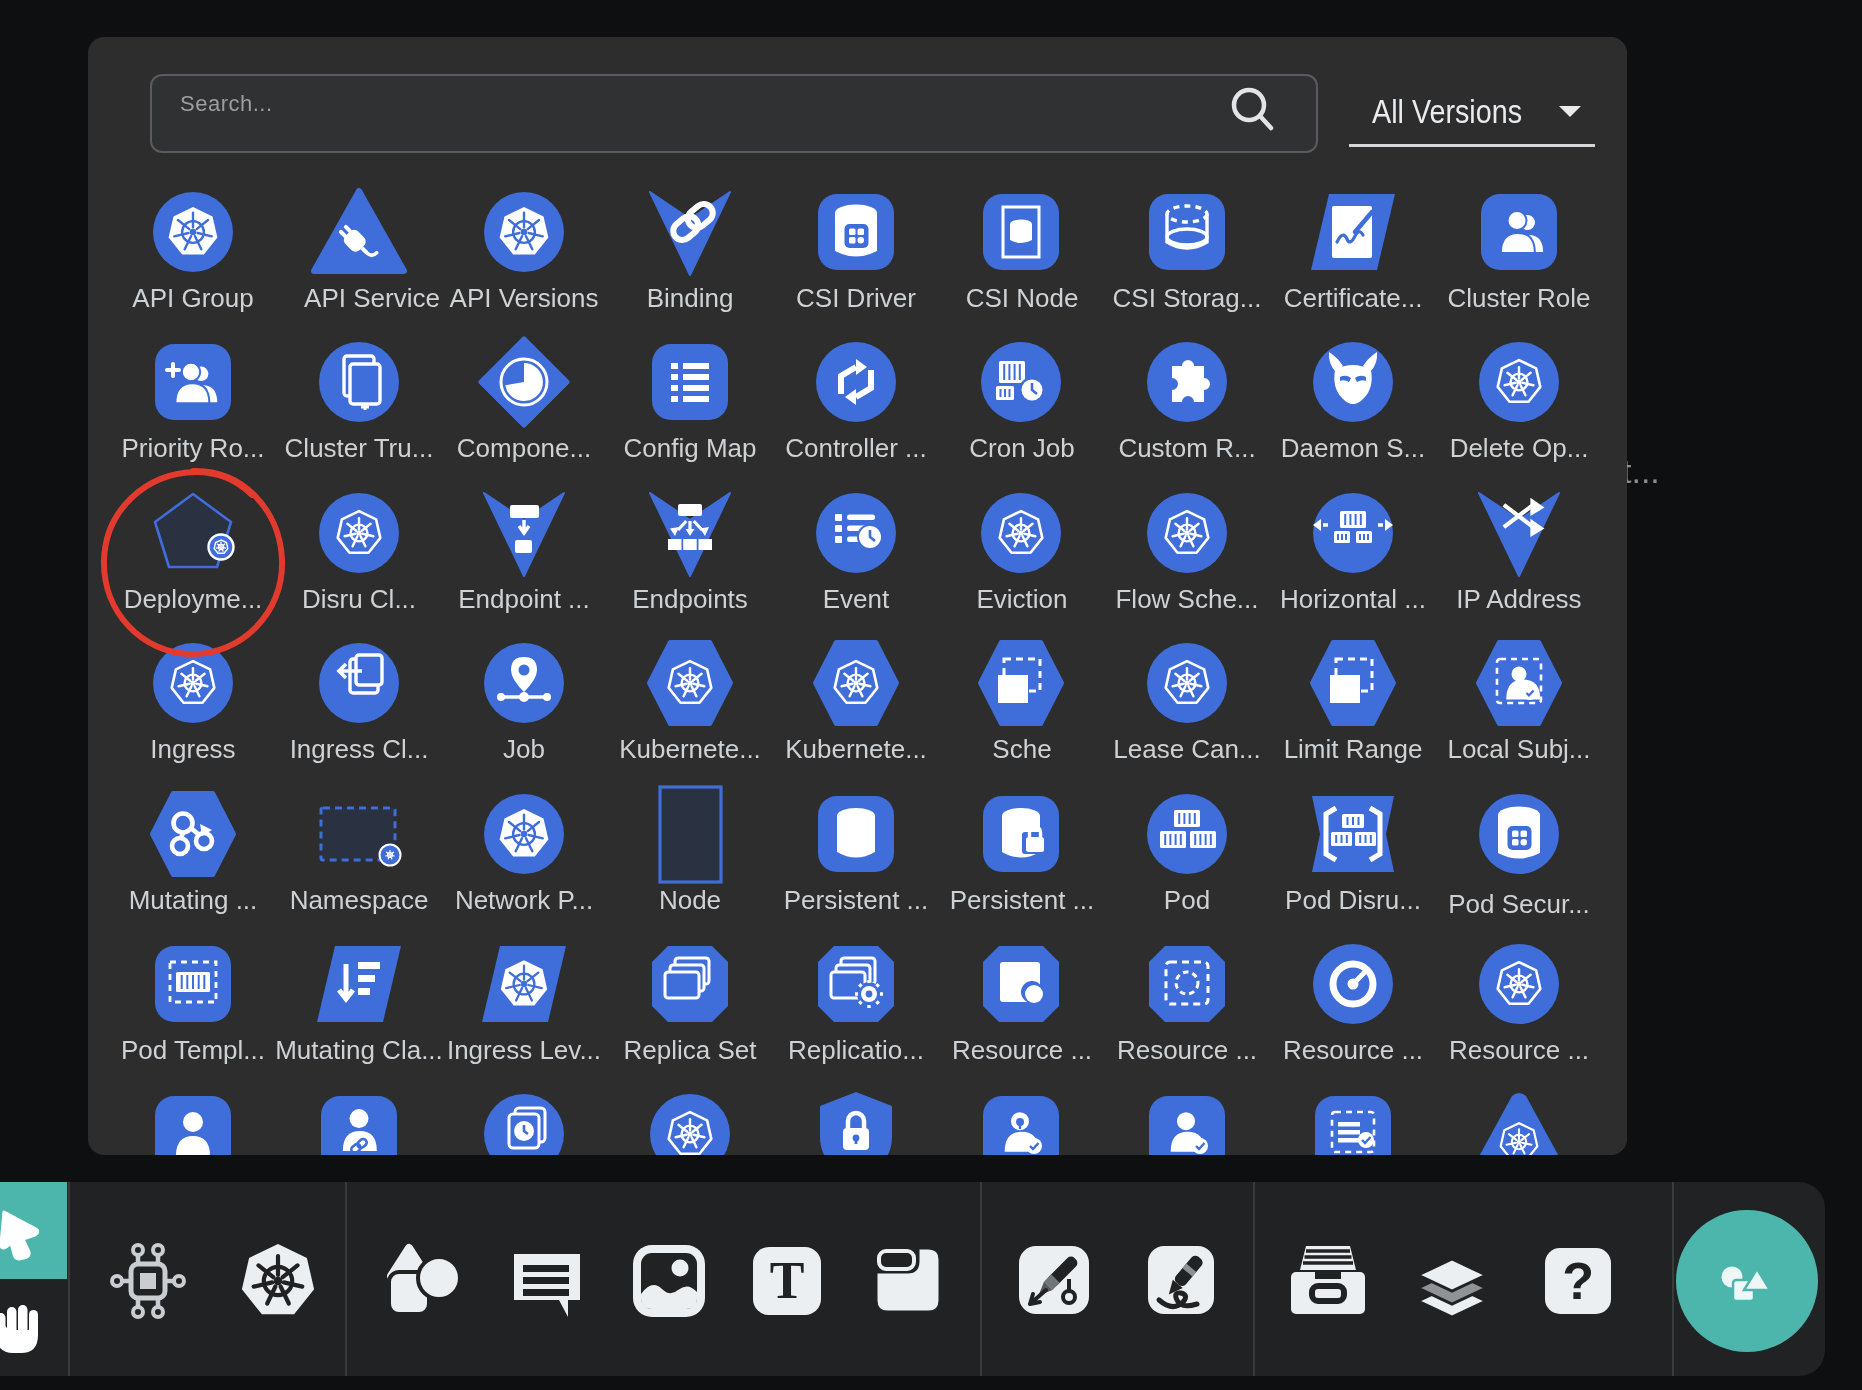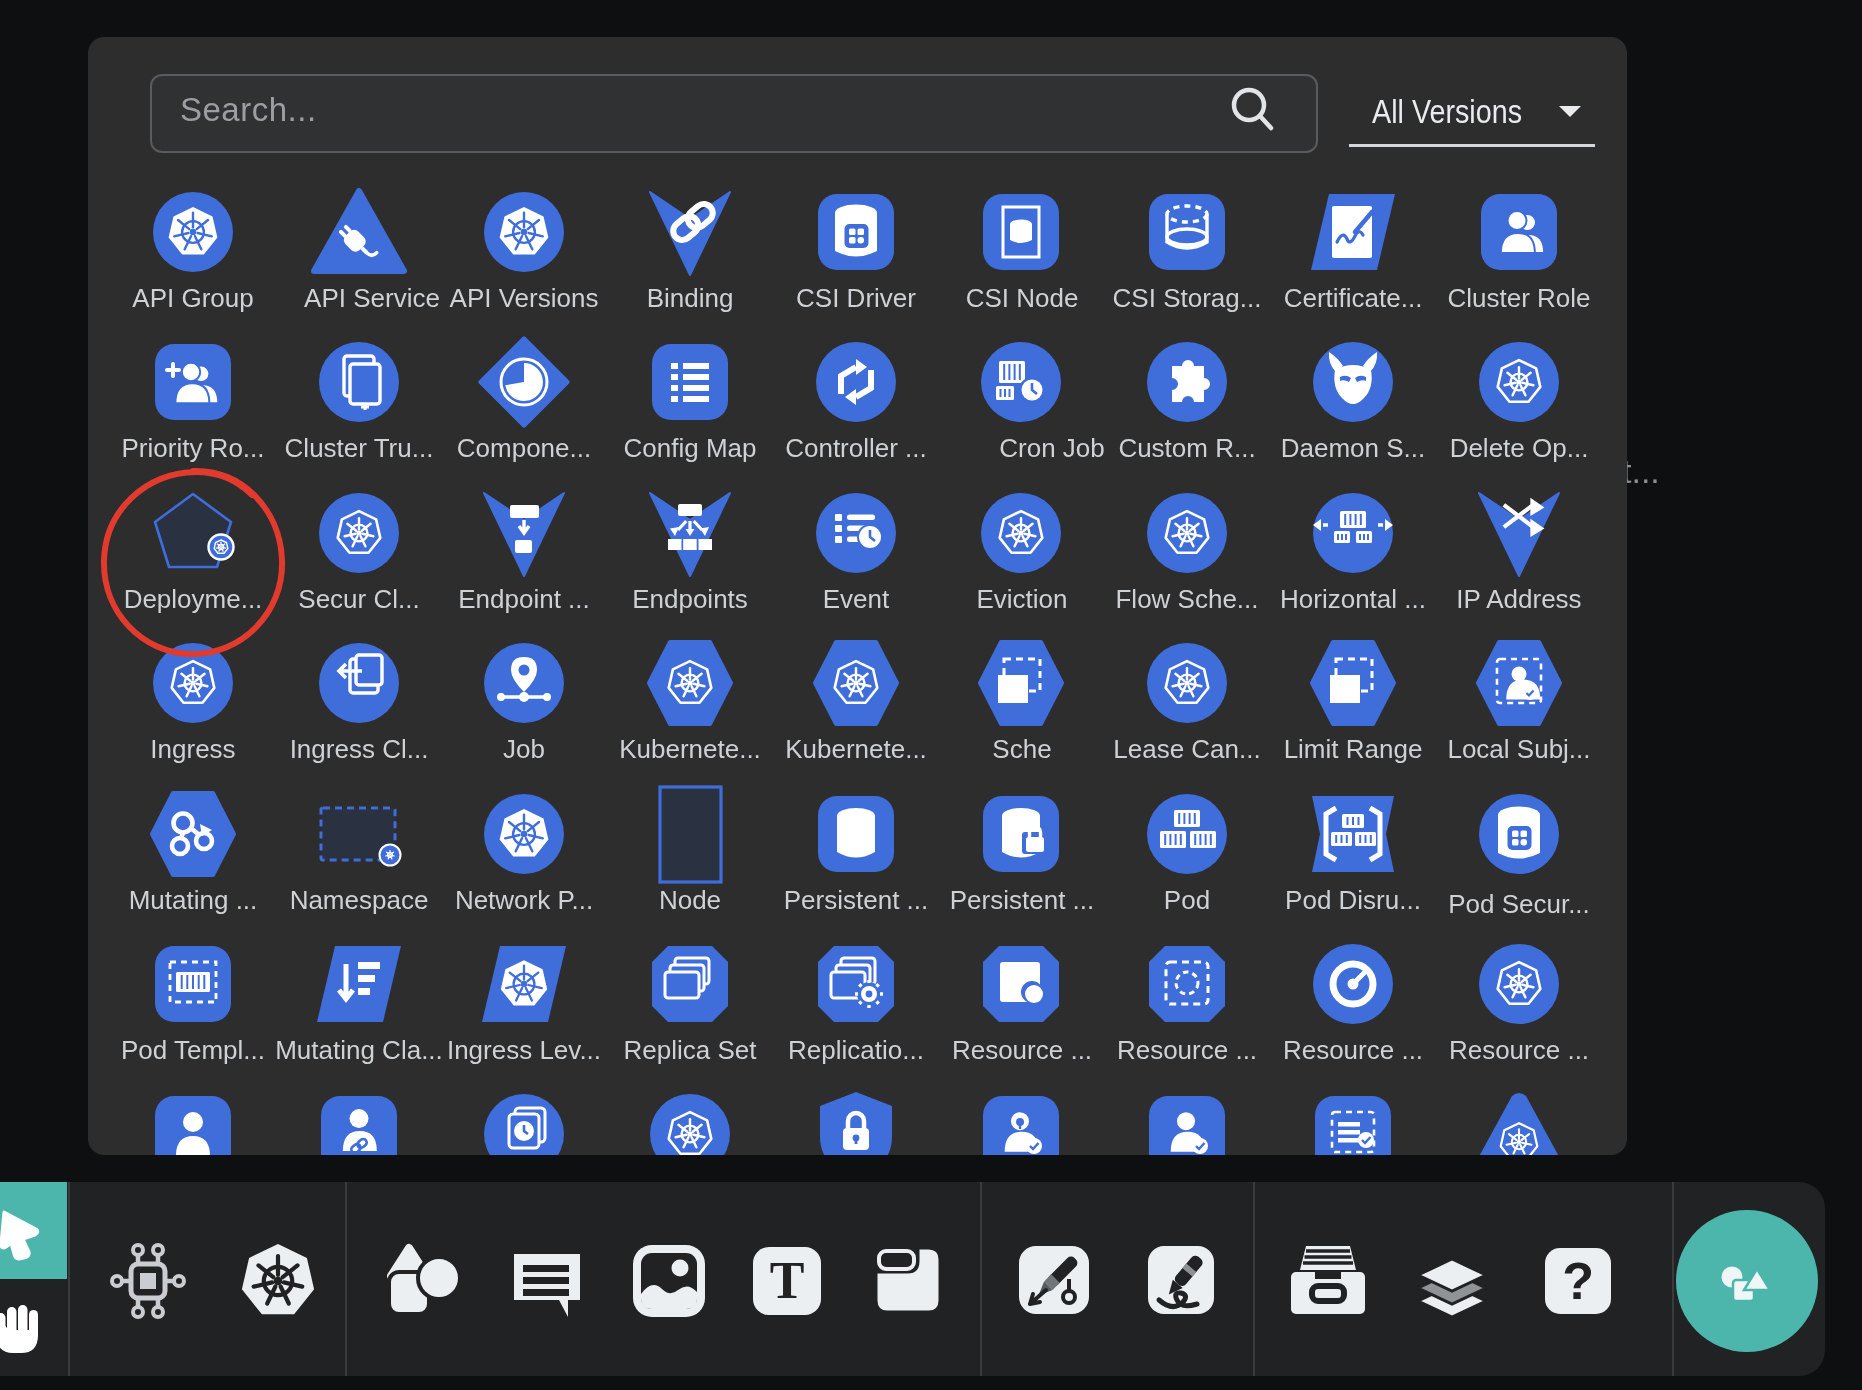--- a/index.html
+++ b/index.html
@@ -2,21 +2,21 @@
 <html><head><meta charset="utf-8">
 <style>
 * { margin:0; padding:0; box-sizing:border-box; }
 html,body { width:1862px; height:1390px; background:#0e0f10; overflow:hidden;
   font-family:"Liberation Sans", sans-serif; }
 .abs { position:absolute; }
 #panel { position:absolute; left:88px; top:37px; width:1539px; height:1118px;
   background:#2d2d2e; border-radius:16px; overflow:hidden; z-index:2; }
 #search { position:absolute; left:62px; top:37px; width:1168px; height:79px;
   background:#303133; border:2px solid #595b5e; border-radius:12px; }
-#search span { position:absolute; left:28px; top:15px; font-size:33px; color:#9b9fa1; letter-spacing:0.5px; }
+#search span { position:absolute; left:28px; top:15px; font-size:22px; color:#9b9fa1; letter-spacing:0.5px; }
 #allv { position:absolute; left:1284px; top:56px; font-size:33px; color:#e9eced; transform:scaleX(.87); transform-origin:0 0; }
 #underline { position:absolute; left:1261px; top:107px; width:246px; height:3px; background:#d4d7d9; }
 .ic { position:absolute; width:110px; height:110px; }
 .lb { position:absolute; width:200px; text-align:center; font-size:26px; color:#ced2d4; white-space:nowrap; }
 #ttext { position:absolute; left:1622px; top:452px; font-size:34px; color:#8c9092; z-index:1; }
 #tbar { position:absolute; left:0px; top:1182px; width:1825px; height:194px;
   background:#212224; border-radius:0 26px 26px 0; z-index:3; }
 .tdiv { position:absolute; top:1182px; width:2px; height:194px; background:#3a3b3d; z-index:4; }
 #teal { position:absolute; left:0; top:1182px; width:67px; height:97px; background:#4db6ac; z-index:5; }
 </style></head>
@@ -172,21 +172,21 @@
         <line x1="48.6" y1="34" x2="48.6" y2="50" stroke="#3f6dd9" stroke-width="2"></line>
         <line x1="53.8" y1="34" x2="53.8" y2="50" stroke="#3f6dd9" stroke-width="2"></line>
         <rect x="30" y="56" width="18" height="14" rx="1.5" fill="#fff"></rect>
         <line x1="34.5" y1="59" x2="34.5" y2="67" stroke="#3f6dd9" stroke-width="2"></line>
         <line x1="39.0" y1="59" x2="39.0" y2="67" stroke="#3f6dd9" stroke-width="2"></line>
         <line x1="43.5" y1="59" x2="43.5" y2="67" stroke="#3f6dd9" stroke-width="2"></line>
         <circle cx="66" cy="60" r="13" fill="#3f6dd9"></circle>
         <circle cx="66" cy="60" r="10.5" fill="#fff"></circle>
         <path d="M66 53 v7 l5 4" fill="none" stroke="#3f6dd9" stroke-width="2.6"></path>
       </svg></div>
-<div class="lb" style="left:864px;top:396px">Cron Job</div>
+<div class="lb" style="left:834px;top:396px">Cron Job</div>
 <div class="ic" style="left:1044px;top:293px"><svg width="110" height="110" viewBox="0 0 110 110">
         <circle cx="55" cy="52" r="40" fill="#3f6dd9"></circle>
         <path d="M40 36 h10 a6 6 0 1 1 12 0 h10 v12 a6 6 0 1 1 0 12 v12 h-10 a6 6 0 1 0 -12 0 h-10 v-12 a6 6 0 1 0 0 -12 Z" fill="#fff"></path>
       </svg></div>
 <div class="lb" style="left:999px;top:396px">Custom R...</div>
 <div class="ic" style="left:1210px;top:293px"><svg width="110" height="110" viewBox="0 0 110 110">
         <circle cx="55" cy="52" r="40" fill="#3f6dd9"></circle>
         <path d="M37 40 Q55 30 73 40 Q76 58 66 68 Q55 80 44 68 Q34 58 37 40 Z" fill="#fff"></path>
         <path d="M38 42 Q30 34 31 22 Q40 28 45 36 Z" fill="#fff"></path>
         <path d="M72 42 Q80 34 79 22 Q70 28 65 36 Z" fill="#fff"></path>
@@ -229,21 +229,21 @@
         <circle cx="55" cy="52" r="8.4" fill="none" stroke="#ffffff" stroke-width="2.418"></circle>
         <circle cx="55" cy="52" r="2.6" fill="#ffffff"></circle>
         <line x1="55.0" y1="48.4" x2="55.0" y2="37.2" stroke="#ffffff" stroke-width="2.418" stroke-linecap="round"></line>
         <line x1="57.8" y1="49.8" x2="66.6" y2="42.8" stroke="#ffffff" stroke-width="2.418" stroke-linecap="round"></line>
         <line x1="58.5" y1="52.8" x2="69.4" y2="55.3" stroke="#ffffff" stroke-width="2.418" stroke-linecap="round"></line>
         <line x1="56.6" y1="55.2" x2="61.4" y2="65.3" stroke="#ffffff" stroke-width="2.418" stroke-linecap="round"></line>
         <line x1="53.4" y1="55.2" x2="48.6" y2="65.3" stroke="#ffffff" stroke-width="2.418" stroke-linecap="round"></line>
         <line x1="51.5" y1="52.8" x2="40.6" y2="55.3" stroke="#ffffff" stroke-width="2.418" stroke-linecap="round"></line>
         <line x1="52.2" y1="49.8" x2="43.4" y2="42.8" stroke="#ffffff" stroke-width="2.418" stroke-linecap="round"></line>
       </svg></div>
-<div class="lb" style="left:171px;top:547px">Secur Cl...</div>
+<div class="lb" style="left:171px;top:547px">Disru Cl...</div>
 <div class="ic" style="left:381px;top:444px"><svg width="110" height="110" viewBox="0 0 110 110">
         <polygon points="15,12 55,39 95,12 55,95" fill="#3f6dd9" stroke="#3f6dd9" stroke-width="2" stroke-linejoin="round"></polygon>
         <rect x="41" y="24" width="29" height="13" rx="2" fill="#fff"></rect>
         <path d="M55 39 v12 m-5 -6 l5 7 l5 -7" stroke="#fff" stroke-width="3.4" fill="none"></path>
         <rect x="46" y="59" width="17" height="13" rx="2" fill="#fff"></rect>
       </svg></div>
 <div class="lb" style="left:336px;top:547px">Endpoint ...</div>
 <div class="ic" style="left:547px;top:444px"><svg width="110" height="110" viewBox="0 0 110 110">
         <polygon points="15,12 55,39 95,12 55,95" fill="#3f6dd9" stroke="#3f6dd9" stroke-width="2" stroke-linejoin="round"></polygon>
         <rect x="43" y="23" width="24" height="12" rx="2" fill="#fff"></rect>

